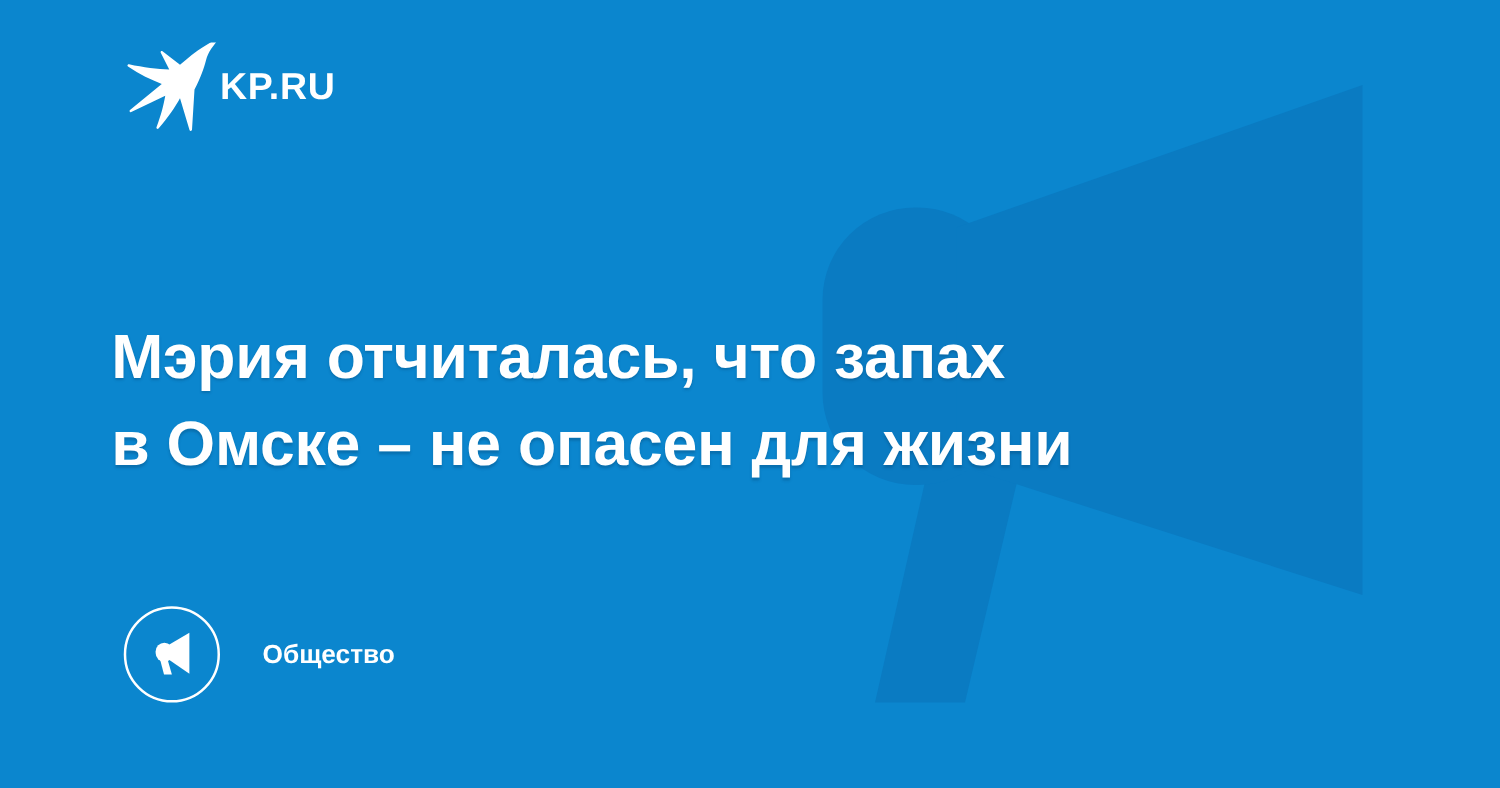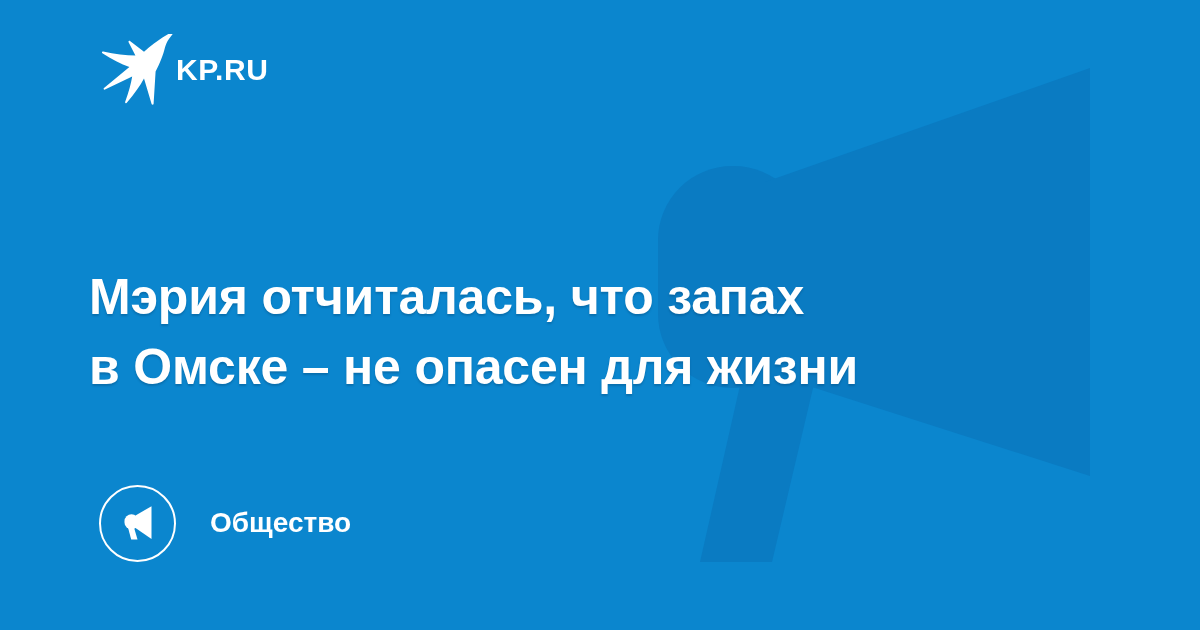--- a/index.html
+++ b/index.html
@@ -51,21 +51,21 @@
     font-weight: bold;
     letter-spacing: 0.6px;
     line-height: 1;
     white-space: nowrap;
   }
 
   
   #headline {
     position: absolute;
     left: 89px;
-    top: 228px;
+    top: 216px;
     width: 1000px;
     color: #ffffff;
     font-size: 50px;
     font-weight: bold;
     line-height: 70px;
     letter-spacing: -0.2px;
     text-shadow: 0 2px 2px rgba(0, 55, 95, 0.28);
     white-space: pre-line;
   }
 
@@ -92,21 +92,21 @@
     left: 50%;
     top: 50%;
     width: 42px;
     height: 42px;
     transform: translate(-50%, -50%);
     display: block;
   }
   #category-label {
     margin-left: 34px;
     color: #ffffff;
-    font-size: 28px;
+    font-size: 21px;
     font-weight: bold;
     line-height: 1;
     white-space: nowrap;
   }
 </style>
 </head>
 <body>
 
 <div id="card">
 

